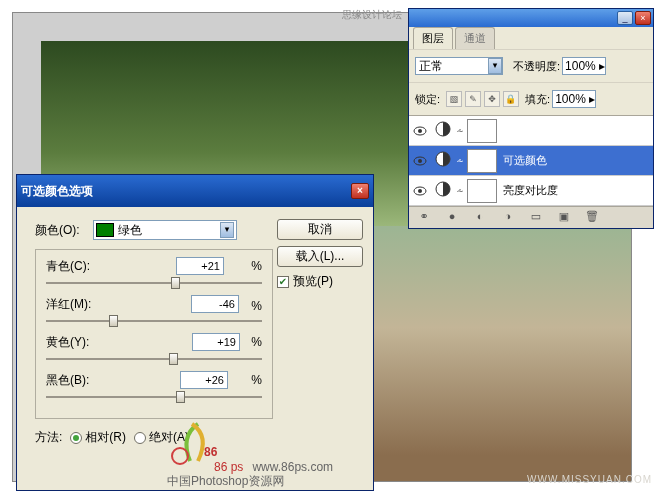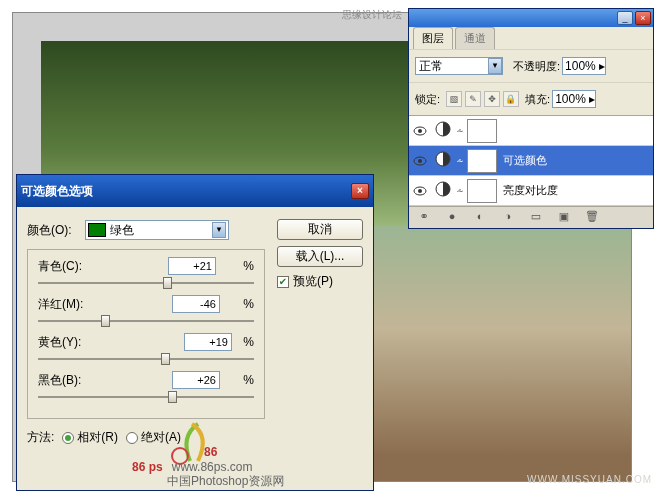--- a/index.html
+++ b/index.html
@@ -5,21 +5,21 @@
 *{box-sizing:border-box;margin:0;padding:0;font-family:"SimSun",Arial,sans-serif;font-size:12px}
 body{width:660px;height:500px;background:#fff;position:relative;overflow:hidden}
 .canvas{position:absolute;left:12px;top:12px;width:620px;height:470px;border:1px solid #888;background:#cfcfcf}
 .photo{position:absolute;left:28px;top:28px;width:590px;height:440px;background:linear-gradient(135deg,#3a5e2c 0%,#6b8a4e 30%,#d8dfc6 50%,#b8a67e 80%);overflow:hidden}
 .photo-top{position:absolute;top:0;left:0;width:100%;height:42%;background:linear-gradient(180deg,#2d4a20,#5b7c3e 60%,#9bb77a)}
 .photo-bot{position:absolute;bottom:0;left:0;width:100%;height:58%;background:linear-gradient(180deg,#9cb593,#c3b597 40%,#8a6d4e 90%)}
 .dialog{position:absolute;left:16px;top:174px;width:358px;height:317px;background:#ece9d8;border:1px solid #0a246a}
 .dlg-title{height:22px;background:linear-gradient(#2a6bd1,#0a3f9a);color:#fff;display:flex;align-items:center;padding:16px 4px;justify-content:space-between}
 .dlg-title-text{font-weight:bold}
 .close-x{width:18px;height:16px;background:linear-gradient(#f08070,#c03020);border:1px solid #7a1a0c;border-radius:2px;color:#fff;text-align:center;line-height:14px;font-weight:bold;font-size:10px}
-.dlg-body{padding:12px 10px;position:relative;height:calc(100% - 22px)}
+.dlg-body{padding:12px 18px;position:relative;height:calc(100% - 22px)}
 .row{display:flex;align-items:center;margin-bottom:8px;height:22px}
 .row-label{width:58px;text-align:left}
 .color-swatch{width:18px;height:14px;background:#008000;border:1px solid #000;margin-right:4px}
 .select{width:144px;height:20px;border:1px solid #7f9db9;background:#fff;display:flex;align-items:center;padding:0 2px;justify-content:space-between}
 .sel-dd{width:14px;height:16px;background:linear-gradient(#dce7f5,#9fbde0);border:1px solid #7f9db9;text-align:center;line-height:12px;font-size:9px;color:#000}
 .group{border:1px solid #b0ada0;margin:6px 0 10px;padding:6px 10px 10px;width:238px}
 .srow{margin-bottom:6px}
 .srow-top{display:flex;align-items:center;justify-content:space-between;height:20px}
 .srow-top .lbl{width:60px}
 .num{width:48px;height:18px;border:1px solid #7f9db9;background:#fff;text-align:right;padding:1px 3px;font-size:11px}
@@ -193,21 +193,21 @@
           </span>
         </div>
         <div class="slider">
             <div class="track"></div>
             <div class="thumb" style="left:58%"></div>
           </div>
       </div>
       <div class="srow">
         <div class="srow-top">
           <span class="lbl">洋红(M):</span>
-          <span style="display:flex;align-items:center;gap:16px">
+          <span style="display:flex;align-items:flex-end;gap:5px">
             <input class="num" value="-46" style="">
             <span class="pct">%</span>
           </span>
         </div>
         <div class="slider">
             <div class="track"></div>
             <div class="thumb" style="left:29%"></div>
           </div>
       </div>
       <div class="srow">
@@ -257,16 +257,16 @@
   </div>
 </div>
 
 <svg class="wm-logo" viewBox="0 0 70 50">
   <path d="M20 45 Q10 20 28 8" stroke="#7bbf3a" stroke-width="4" fill="none"></path>
   <path d="M28 45 Q40 20 22 8" stroke="#e0b030" stroke-width="4" fill="none"></path>
   <circle cx="10" cy="40" r="8" fill="none" stroke="#d04040" stroke-width="2"></circle>
   <text x="34" y="40" font-size="16" fill="#c03030" font-weight="bold">86</text>
 </svg>
 <div class="watermark">
-  <span style="color:#c03030;font-weight:bold">86 ps</span>
+  <span style="margin-left:82px;color:#c03030;font-weight:normal">86 ps</span>
   <span style="margin-left:6px">www.86ps.com</span><br>
   <span style="margin-left:35px">中国Photoshop资源网</span>
 </div>
 
 </body></html>

